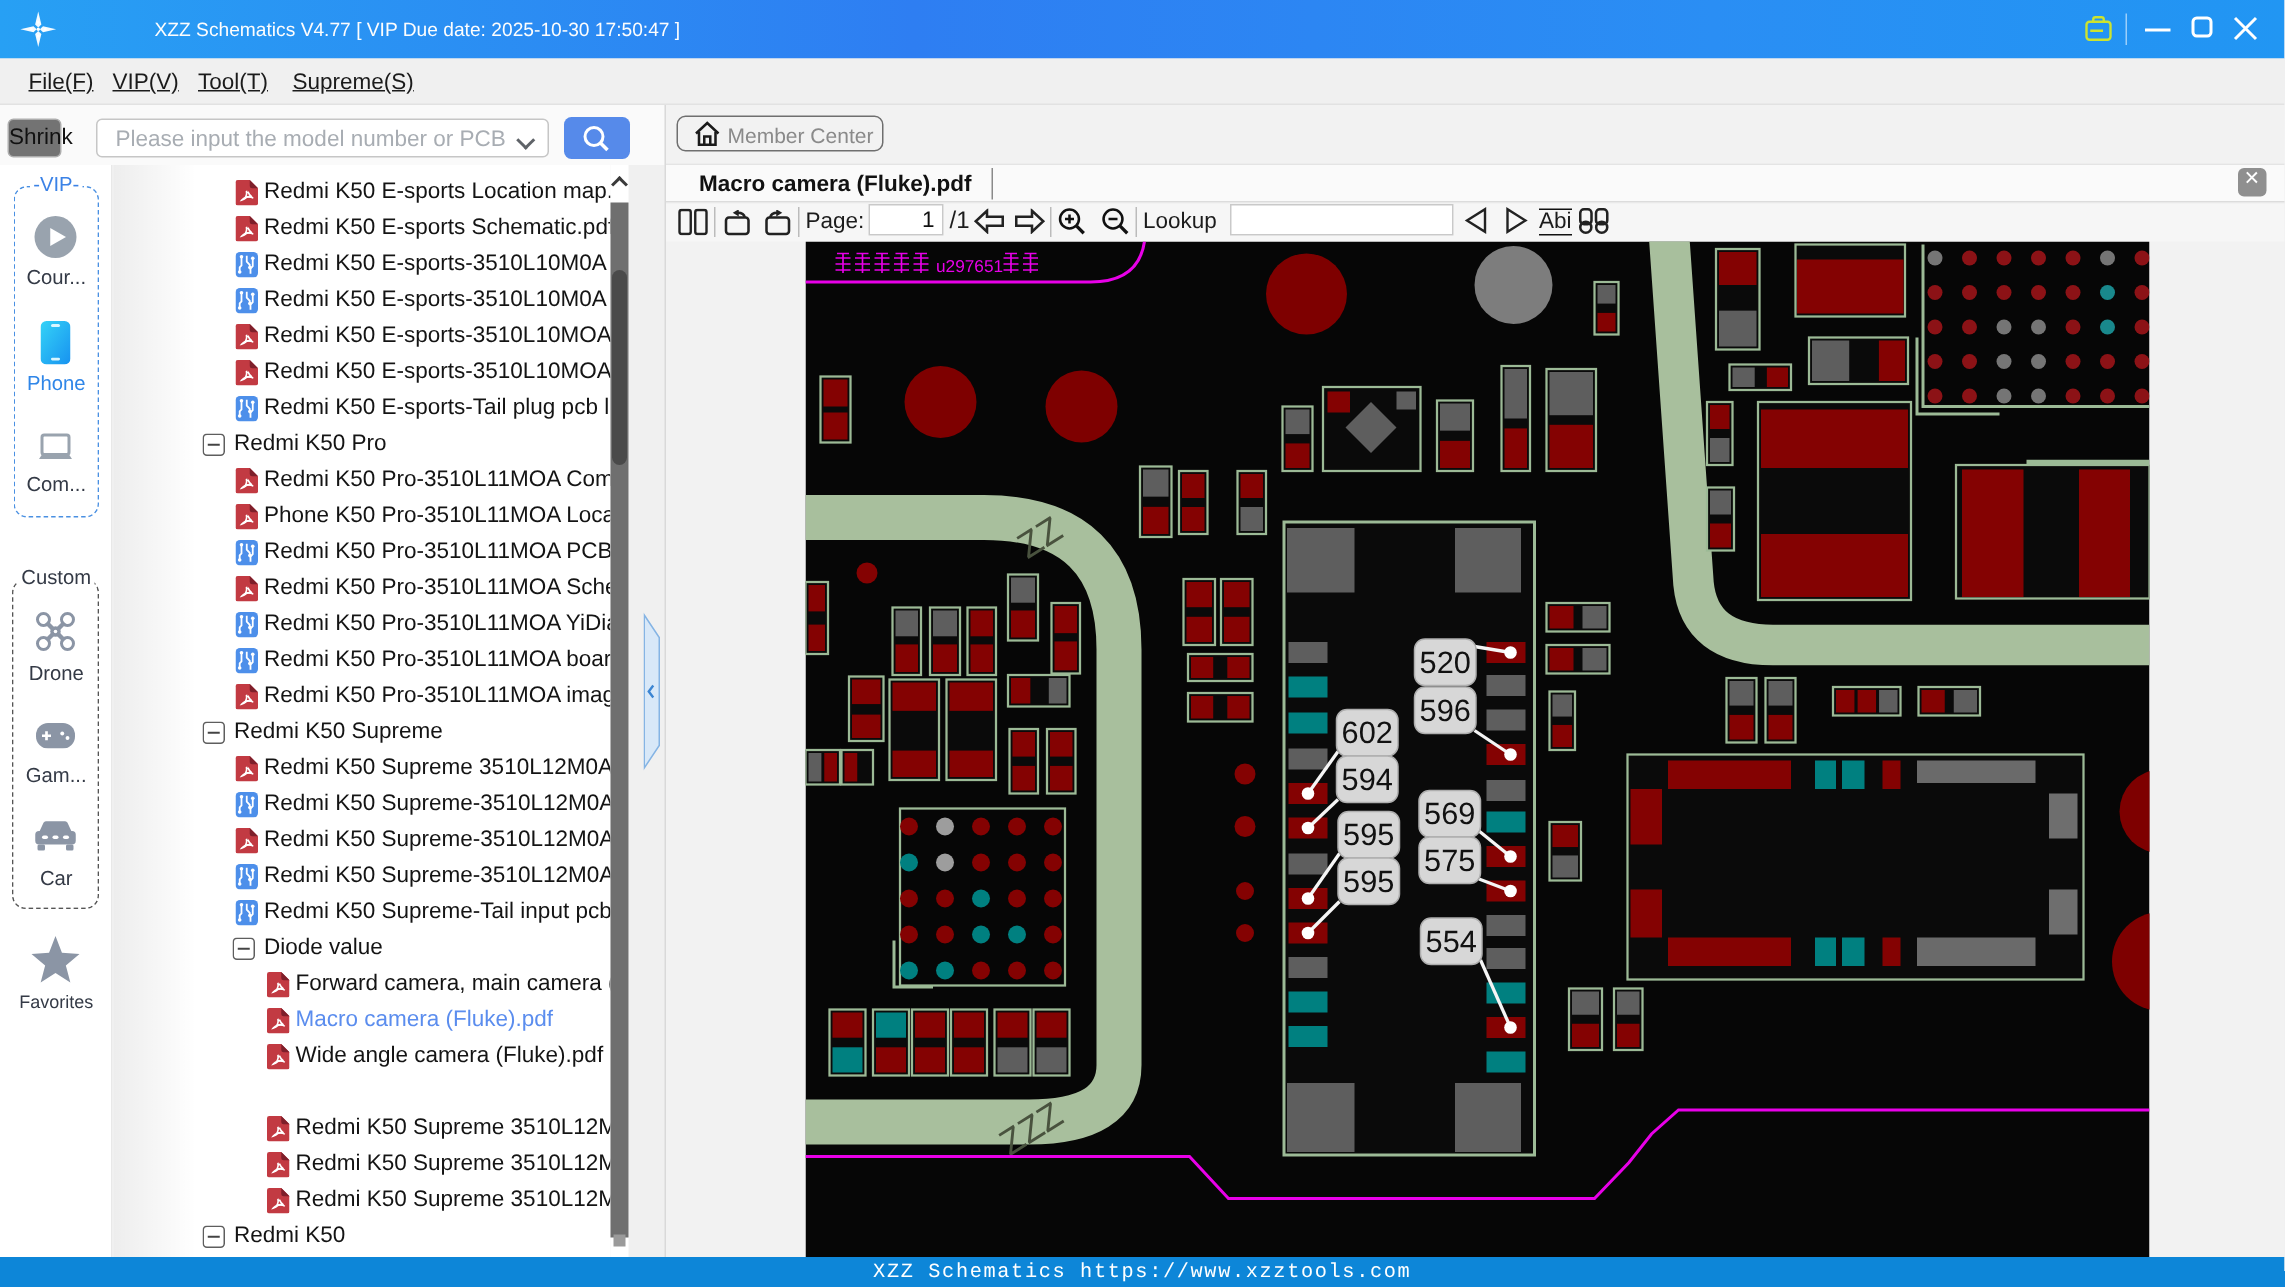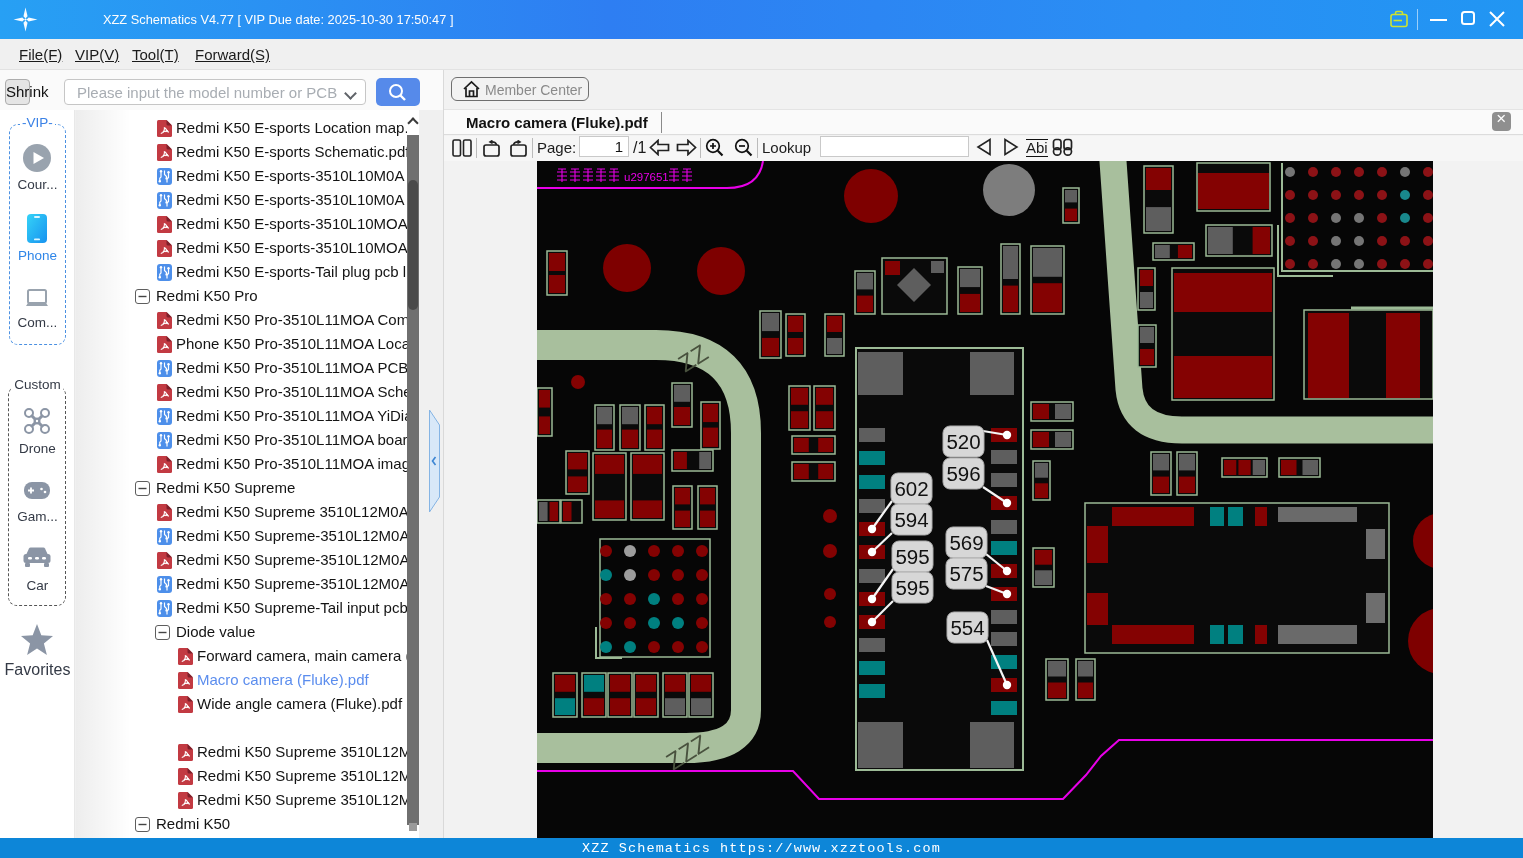--- a/index.html
+++ b/index.html
@@ -3,21 +3,21 @@
 * { margin:0; padding:0; box-sizing:border-box; }
 html,body { width:1523px; height:858px; overflow:hidden; font-family:"Liberation Sans",sans-serif; background:#f0f0f0; }
 #app { position:relative; width:1523px; height:858px; }
 .abs { position:absolute; }
 #titlebar { left:0; top:0; width:1523px; height:39px;
   background:linear-gradient(90deg,#27a0f4 0%,#2e7ef2 40%,#2a8ef4 75%,#2196f3 100%); }
 #titletext { position:absolute; left:103px; top:12px; color:#fdfdfd; font-size:12.8px; }
 #menubar { left:0; top:39px; width:1523px; height:31px; background:#f0f0f0; border-bottom:1px solid #e2e2e2; }
 .mi { position:absolute; top:7px; font-size:15px; color:#1b1b1b;text-decoration:underline; }
 #toolrow { left:0; top:70px; width:1523px; height:40px; background:#fafafa; }
-#shrink { position:absolute; left:5px; top:9px; width:25px; height:26px; border:1px solid #adadad; border-radius:4px; background:#e5e5e5; font-size:15px; color:#111; text-align:center; line-height:24px; }
+#shrink { position:absolute; left:5px; top:9px; width:36px; height:26px; border:1px solid #adadad; border-radius:4px; background:#737373; font-size:15px; color:#111; text-align:center; line-height:24px; }
 #searchbox { position:absolute; left:64px; top:9px; width:302px; height:26px; border:1px solid #c6c6c6; border-radius:4px; background:#fff; }
 #searchbox span { position:absolute; left:12px; top:4px; font-size:15px; color:#a8adb3; }
 #chev { position:absolute; right:10px; top:9px; width:9px; height:9px; border-right:2px solid #5f6368; border-bottom:2px solid #5f6368; transform:rotate(45deg); }
 #searchbtn { position:absolute; left:376px; top:8px; width:44px; height:28px; background:#568aea; border-radius:5px; }
 #sidebar { left:0; top:110px; width:75px; height:728px; background:#fff; border-right:1px solid #e8e8e8; }
 .dashbox { position:absolute; border-radius:9px; }
 .sblabel { position:absolute; width:75px; text-align:center; font-size:13.5px; color:#343a46; }
 .sbicon { position:absolute; left:50%; transform:translateX(-50%); }
 #treepanel { left:76px; top:110px; width:331px; height:728px; background:#fff; overflow:hidden; }
 #treeshadow { position:absolute; left:0; top:0; width:55px; height:728px; background:linear-gradient(90deg,rgba(0,0,0,0.07),rgba(0,0,0,0)); }
@@ -74,21 +74,21 @@
   <span class="abs" style="left:1430px;top:18.5px;width:17px;height:2.2px;background:#fff"></span>
   <span class="abs" style="left:1461px;top:11px;width:14px;height:14px;border:2px solid #fff;border-radius:3.5px"></span>
   <svg class="abs" style="left:1489px;top:11px" width="16" height="16" viewBox="0 0 16 16">
         <path d="M1 1 L15 15 M15 1 L1 15" stroke="#fff" stroke-width="2"></path>
       </svg>
 </div>
 <div class="abs" id="menubar">
   <span class="mi" style="left:19px">File(F)</span>
   <span class="mi" style="left:75px">VIP(V)</span>
   <span class="mi" style="left:132px">Tool(T)</span>
-  <span class="mi" style="left:195px">Forward(S)</span>
+  <span class="mi" style="left:195px">Supreme(S)</span>
 </div>
 <div class="abs" id="toolrow">
   <div id="shrink">Shrink</div>
   <div id="searchbox">
         <span>Please input the model number or PCB</span>
         <i id="chev"></i>
       </div>
   <div id="searchbtn">
         <svg style="position:absolute;left:11px;top:4px" width="21" height="21" viewBox="0 0 21 21">
           <circle cx="9" cy="9" r="6" fill="none" stroke="#fff" stroke-width="2"></circle>
@@ -151,21 +151,21 @@
           <rect x="3" y="18" width="5" height="4" rx="1" fill="#8b95a5"></rect>
           <rect x="22" y="18" width="5" height="4" rx="1" fill="#8b95a5"></rect>
           <rect x="6" y="12" width="4" height="2.4" rx="1.2" fill="#fff"></rect>
           <rect x="13" y="12" width="4" height="2.4" rx="1.2" fill="#fff"></rect>
           <rect x="20" y="12" width="4" height="2.4" rx="1.2" fill="#fff"></rect>
         </svg></span>
   <div class="sblabel" style="top:468px">Car</div>
   <span class="sbicon" style="top:514px"><svg width="34" height="32" viewBox="0 0 34 32">
           <path d="M17 0 L21.3 11.2 L33 12 L23.9 19.6 L26.9 31 L17 24.6 L7.1 31 L10.1 19.6 L1 12 L12.7 11.2 Z" fill="#8b95a5"></path>
         </svg></span>
-  <div class="sblabel" style="top:551px;font-size:16px">Favorites</div>
+  <div class="sblabel" style="top:551px;font-size:12px">Favorites</div>
 </div>
 <div class="abs" id="treepanel">
   <div id="treeshadow"></div>
   <div style="position:absolute;left:-76px;top:-110px;width:407px;height:838px">
 <div class="trow" style="top:117px">
           <span style="position:absolute;left:157px;top:3px"><svg width="15" height="17" viewBox="0 0 15 17">
               <path d="M1.5 0 H9.5 L15 5.5 V15.5 Q15 17 13.5 17 H1.5 Q0 17 0 15.5 V1.5 Q0 0 1.5 0 Z" fill="#c23a42"></path>
               <path d="M9.5 0 L15 5.5 H11 Q9.5 5.5 9.5 4 Z" fill="#7e1f2a"></path>
               <path d="M7.3 7.2 c.5 1.8.2 2.6-.6 4.3 1.6-.6 2.8-.6 4.2-.2-1.2-1-2-2-2.7-3.6" fill="none" stroke="#fff" stroke-width="1.1"></path>
               <path d="M7 11.2 c-1.4.7-2.4 1.5-3 2.3 1.2-.4 2.4-1 3.4-1.9 1.6-.3 3.3 0 4.4.5-.6-.8-1.4-1.1-2.6-1.2" fill="none" stroke="#fff" stroke-width=".9"></path>

